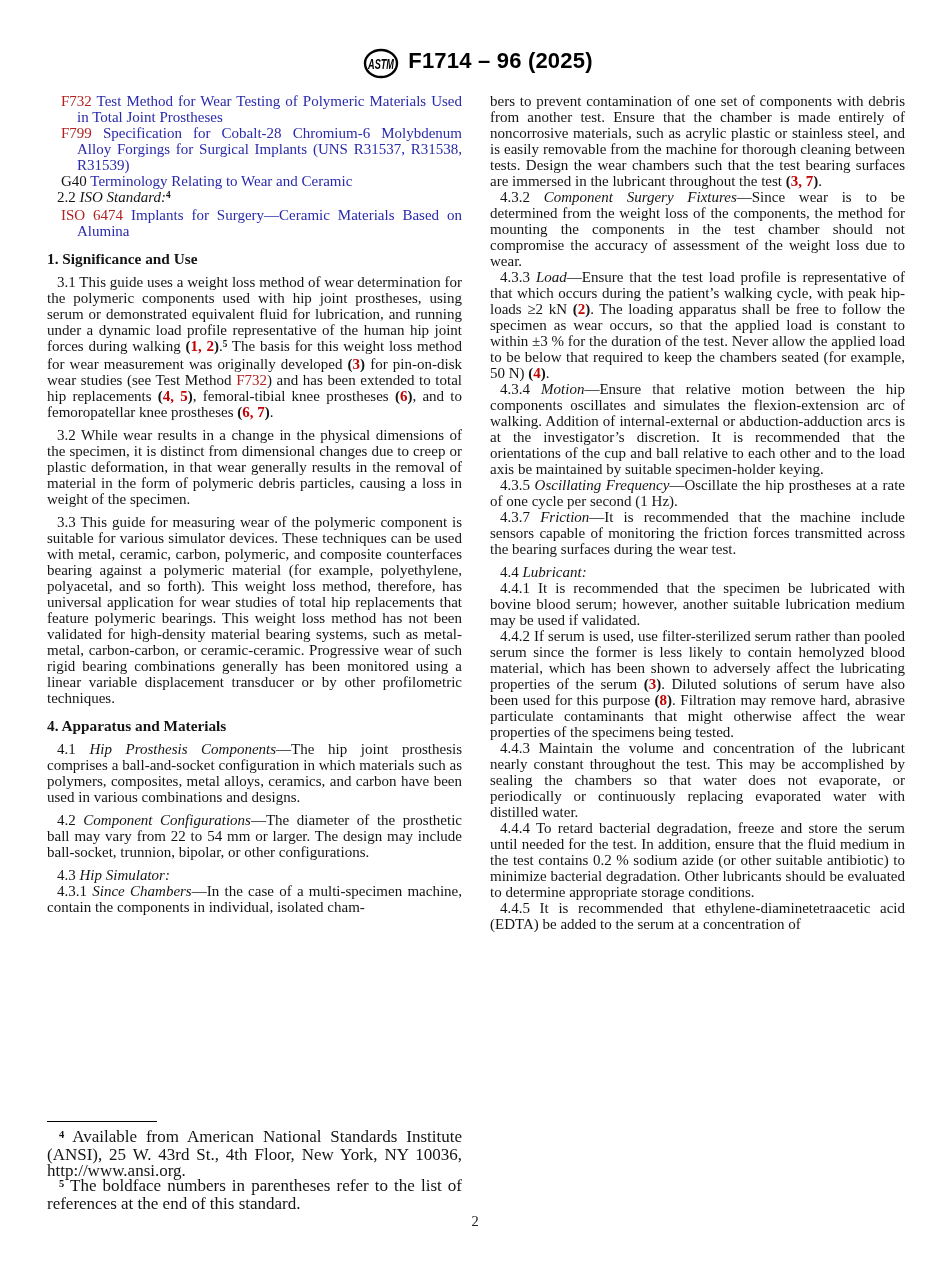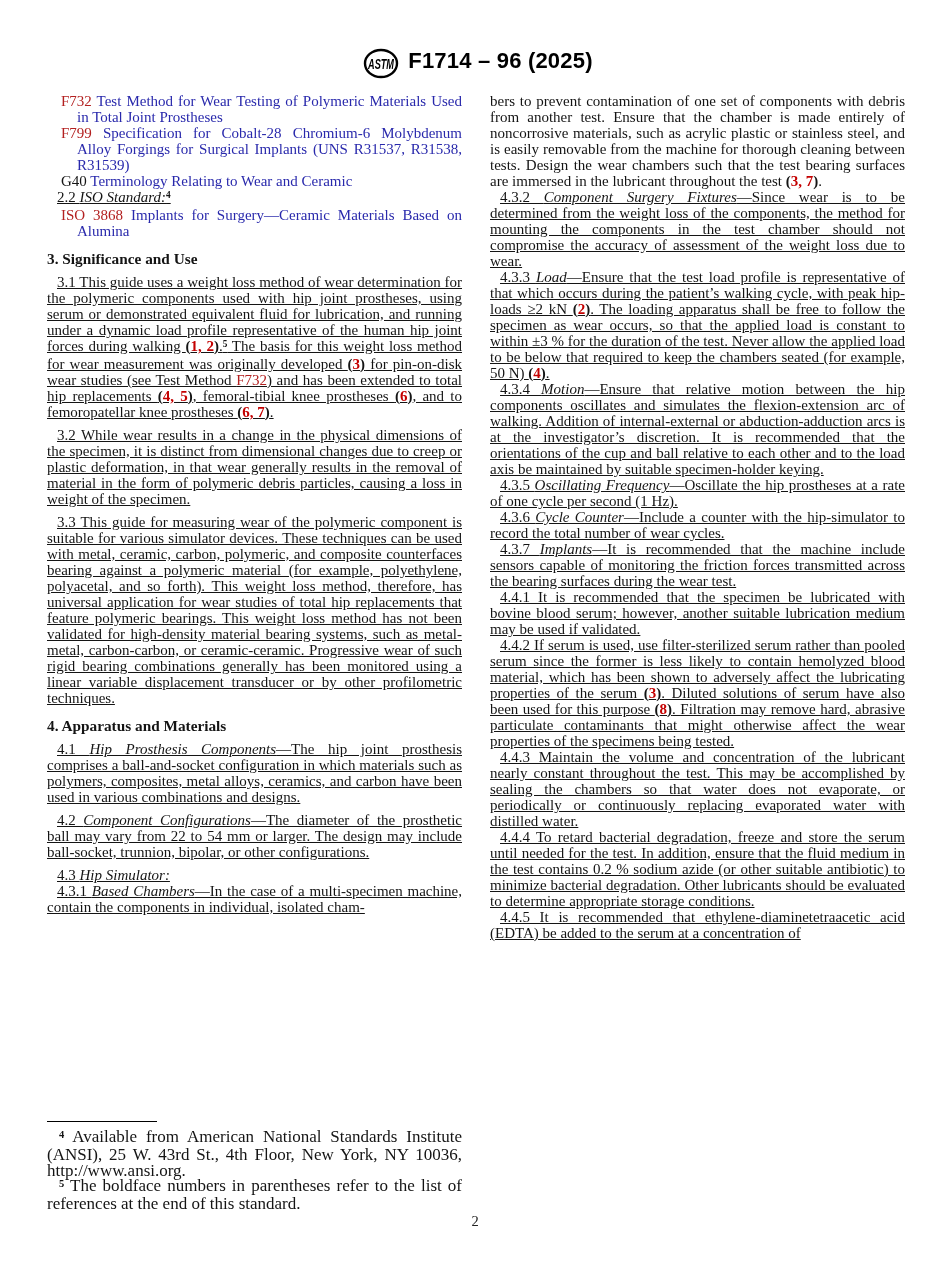--- a/index.html
+++ b/index.html
@@ -21,21 +21,21 @@
   .cols {
     position:absolute; top:93px; left:47px; width:858px;
     display:flex; gap:28px;
   }
   .col {
     width:415px; font-size:15px; line-height:16px;
     text-align:justify; hyphens:none;
   }
   .blk { margin:0; }
   .h    { font-weight:bold; text-align:left; margin:12px 0 6px 0; font-size:15.3px; }
-  .para { text-indent:10px;text-decoration:underline; }
+  .para { text-indent:10px; }
   .sp   { margin-top:7px; }
   .cont { text-indent:0; }
   .refitem { padding-left:30px; text-indent:-16px; }
   
   .it   { font-style:italic; }
   .lnk  { color:#2929ac; }
   .des  { color:#b32020; }
   .refn { color:#c40000; font-weight:bold; }
   .bp   { font-weight:bold; }
   .sup  { font-size:0.62em; font-weight:bold; position:relative; top:-0.45em; }
@@ -67,39 +67,39 @@
     </span>
     <span class="hdr-title">F1714 – 96 (2025)</span>
   </div>
 
   <div class="cols">
     <div class="col">
         <div class="blk refitem"><span class="des">F732 </span><span class="lnk">Test Method for Wear Testing of Polymeric Materials Used in Total Joint Prostheses</span></div>
         <div class="blk refitem"><span class="des">F799 </span><span class="lnk">Specification for Cobalt-28 Chromium-6 Molybdenum Alloy Forgings for Surgical Implants (UNS R31537, R31538, R31539)</span></div>
         <div class="blk refitem"><span>G40 </span><span class="lnk">Terminology Relating to Wear and Ceramic</span></div>
         <div class="blk para"><span>2.2 </span><span class="it">ISO Standard:</span><span class="sup">4</span></div>
-        <div class="blk refitem"><span class="des">ISO 3868 </span><span class="lnk">Implants for Surgery—Ceramic Materials Based on Alumina</span></div>
-        <div class="blk h"><span>3. Significance and Use</span></div>
+        <div class="blk refitem"><span class="des">ISO 6474 </span><span class="lnk">Implants for Surgery—Ceramic Materials Based on Alumina</span></div>
+        <div class="blk h"><span>1. Significance and Use</span></div>
         <div class="blk para sp"><span>3.1 This guide uses a weight loss method of wear determination for the polymeric components used with hip joint prostheses, using serum or demonstrated equivalent fluid for lubrication, and running under a dynamic load profile representative of the human hip joint forces during walking </span><span class="bp">(</span><span class="refn">1, 2</span><span class="bp">)</span><span>.</span><span class="sup">5</span><span> The basis for this weight loss method for wear measurement was originally developed </span><span class="bp">(</span><span class="refn">3</span><span class="bp">)</span><span> for pin-on-disk wear studies (see Test Method </span><span class="des">F732</span><span>) and has been extended to total hip replacements </span><span class="bp">(</span><span class="refn">4, 5</span><span class="bp">)</span><span>, femoral-tibial knee prostheses </span><span class="bp">(</span><span class="refn">6</span><span class="bp">)</span><span>, and to femoropatellar knee prostheses </span><span class="bp">(</span><span class="refn">6, 7</span><span class="bp">)</span><span>.</span></div>
         <div class="blk para sp"><span>3.2 While wear results in a change in the physical dimensions of the specimen, it is distinct from dimensional changes due to creep or plastic deformation, in that wear generally results in the removal of material in the form of polymeric debris particles, causing a loss in weight of the specimen.</span></div>
         <div class="blk para sp"><span>3.3 This guide for measuring wear of the polymeric component is suitable for various simulator devices. These techniques can be used with metal, ceramic, carbon, polymeric, and composite counterfaces bearing against a polymeric material (for example, polyethylene, polyacetal, and so forth). This weight loss method, therefore, has universal application for wear studies of total hip replacements that feature polymeric bearings. This weight loss method has not been validated for high-density material bearing systems, such as metal-metal, carbon-carbon, or ceramic-ceramic. Progressive wear of such rigid bearing combinations generally has been monitored using a linear variable displacement transducer or by other profilometric techniques.</span></div>
         <div class="blk h"><span>4. Apparatus and Materials</span></div>
         <div class="blk para sp"><span>4.1 </span><span class="it">Hip Prosthesis Components</span><span>—The hip joint prosthesis comprises a ball-and-socket configuration in which materials such as polymers, composites, metal alloys, ceramics, and carbon have been used in various combinations and designs.</span></div>
         <div class="blk para sp"><span>4.2 </span><span class="it">Component Configurations</span><span>—The diameter of the prosthetic ball may vary from 22 to 54 mm or larger. The design may include ball-socket, trunnion, bipolar, or other configurations.</span></div>
         <div class="blk para sp"><span>4.3 </span><span class="it">Hip Simulator:</span></div>
-        <div class="blk para"><span>4.3.1 </span><span class="it">Based Chambers</span><span>—In the case of a multi-specimen machine, contain the components in individual, isolated cham-</span></div>
+        <div class="blk para"><span>4.3.1 </span><span class="it">Since Chambers</span><span>—In the case of a multi-specimen machine, contain the components in individual, isolated cham-</span></div>
       </div>
     <div class="col">
         <div class="blk cont"><span>bers to prevent contamination of one set of components with debris from another test. Ensure that the chamber is made entirely of noncorrosive materials, such as acrylic plastic or stainless steel, and is easily removable from the machine for thorough cleaning between tests. Design the wear chambers such that the test bearing surfaces are immersed in the lubricant throughout the test </span><span class="bp">(</span><span class="refn">3, 7</span><span class="bp">)</span><span>.</span></div>
         <div class="blk para"><span>4.3.2 </span><span class="it">Component Surgery Fixtures</span><span>—Since wear is to be determined from the weight loss of the components, the method for mounting the components in the test chamber should not compromise the accuracy of assessment of the weight loss due to wear.</span></div>
         <div class="blk para"><span>4.3.3 </span><span class="it">Load</span><span>—Ensure that the test load profile is representative of that which occurs during the patient’s walking cycle, with peak hip-loads ≥2 kN </span><span class="bp">(</span><span class="refn">2</span><span class="bp">)</span><span>. The loading apparatus shall be free to follow the specimen as wear occurs, so that the applied load is constant to within ±3 % for the duration of the test. Never allow the applied load to be below that required to keep the chambers seated (for example, 50 N) </span><span class="bp">(</span><span class="refn">4</span><span class="bp">)</span><span>.</span></div>
         <div class="blk para"><span>4.3.4 </span><span class="it">Motion</span><span>—Ensure that relative motion between the hip components oscillates and simulates the flexion-extension arc of walking. Addition of internal-external or abduction-adduction arcs is at the investigator’s discretion. It is recommended that the orientations of the cup and ball relative to each other and to the load axis be maintained by suitable specimen-holder keying.</span></div>
         <div class="blk para"><span>4.3.5 </span><span class="it">Oscillating Frequency</span><span>—Oscillate the hip prostheses at a rate of one cycle per second (1 Hz).</span></div>
-        <div class="blk para"><span>4.3.6 </span><span class="it">Cycle Counter</span><span>—Include a counter with the hip-simulator to record the total number of wear cycles.</span></div>
-        <div class="blk para"><span>4.3.7 </span><span class="it">Implants</span><span>—It is recommended that the machine include sensors capable of monitoring the friction forces transmitted across the bearing surfaces during the wear test.</span></div>
+        <div class="blk para"><span>4.3.7 </span><span class="it">Friction</span><span>—It is recommended that the machine include sensors capable of monitoring the friction forces transmitted across the bearing surfaces during the wear test.</span></div>
+        <div class="blk para sp"><span>4.4 </span><span class="it">Lubricant:</span></div>
         <div class="blk para"><span>4.4.1 It is recommended that the specimen be lubricated with bovine blood serum; however, another suitable lubrication medium may be used if validated.</span></div>
         <div class="blk para"><span>4.4.2 If serum is used, use filter-sterilized serum rather than pooled serum since the former is less likely to contain hemolyzed blood material, which has been shown to adversely affect the lubricating properties of the serum </span><span class="bp">(</span><span class="refn">3</span><span class="bp">)</span><span>. Diluted solutions of serum have also been used for this purpose </span><span class="bp">(</span><span class="refn">8</span><span class="bp">)</span><span>. Filtration may remove hard, abrasive particulate contaminants that might otherwise affect the wear properties of the specimens being tested.</span></div>
         <div class="blk para"><span>4.4.3 Maintain the volume and concentration of the lubricant nearly constant throughout the test. This may be accomplished by sealing the chambers so that water does not evaporate, or periodically or continuously replacing evaporated water with distilled water.</span></div>
         <div class="blk para"><span>4.4.4 To retard bacterial degradation, freeze and store the serum until needed for the test. In addition, ensure that the fluid medium in the test contains 0.2 % sodium azide (or other suitable antibiotic) to minimize bacterial degradation. Other lubricants should be evaluated to determine appropriate storage conditions.</span></div>
         <div class="blk para"><span>4.4.5 It is recommended that ethylene-diaminetetraacetic acid (EDTA) be added to the serum at a concentration of</span></div>
       </div>
   </div>
 
   <div class="fnblock">
     <div class="fnrule"></div>

